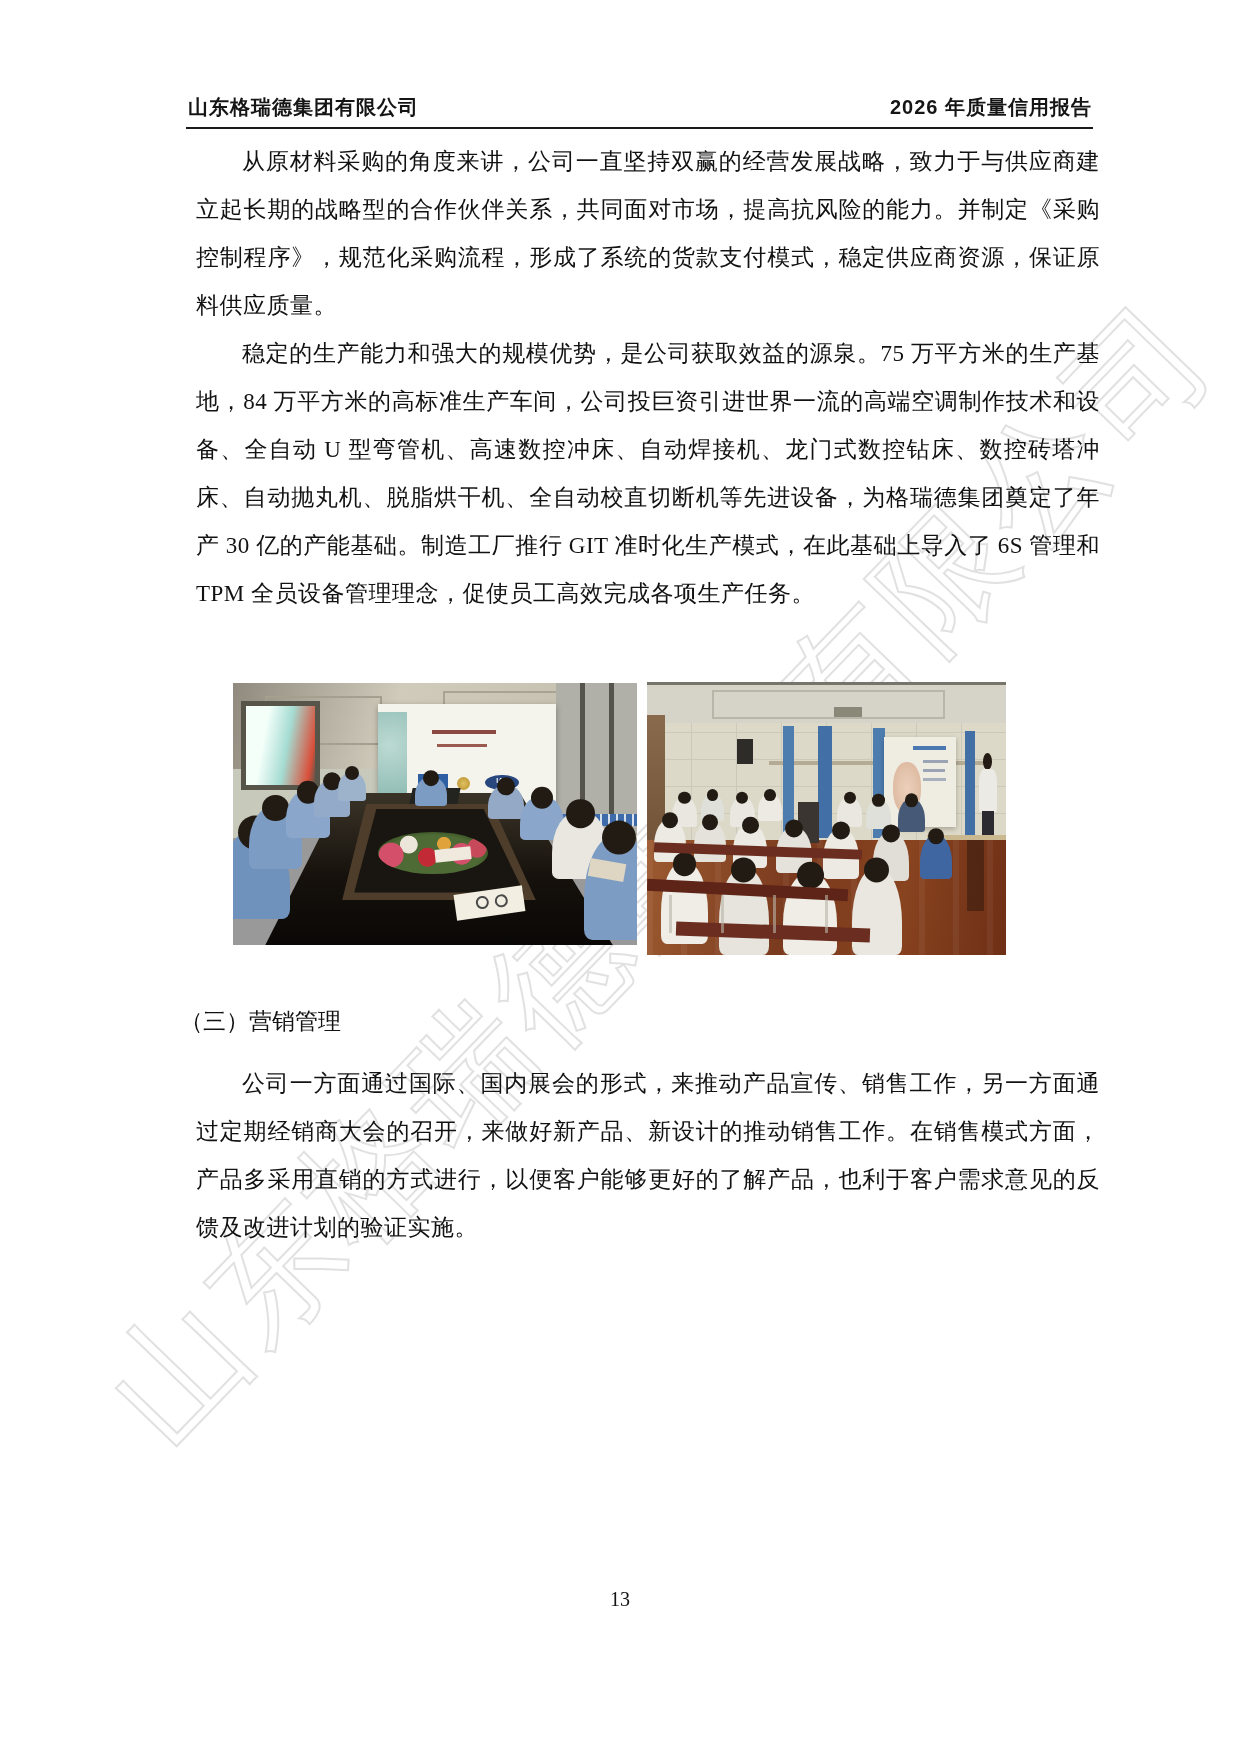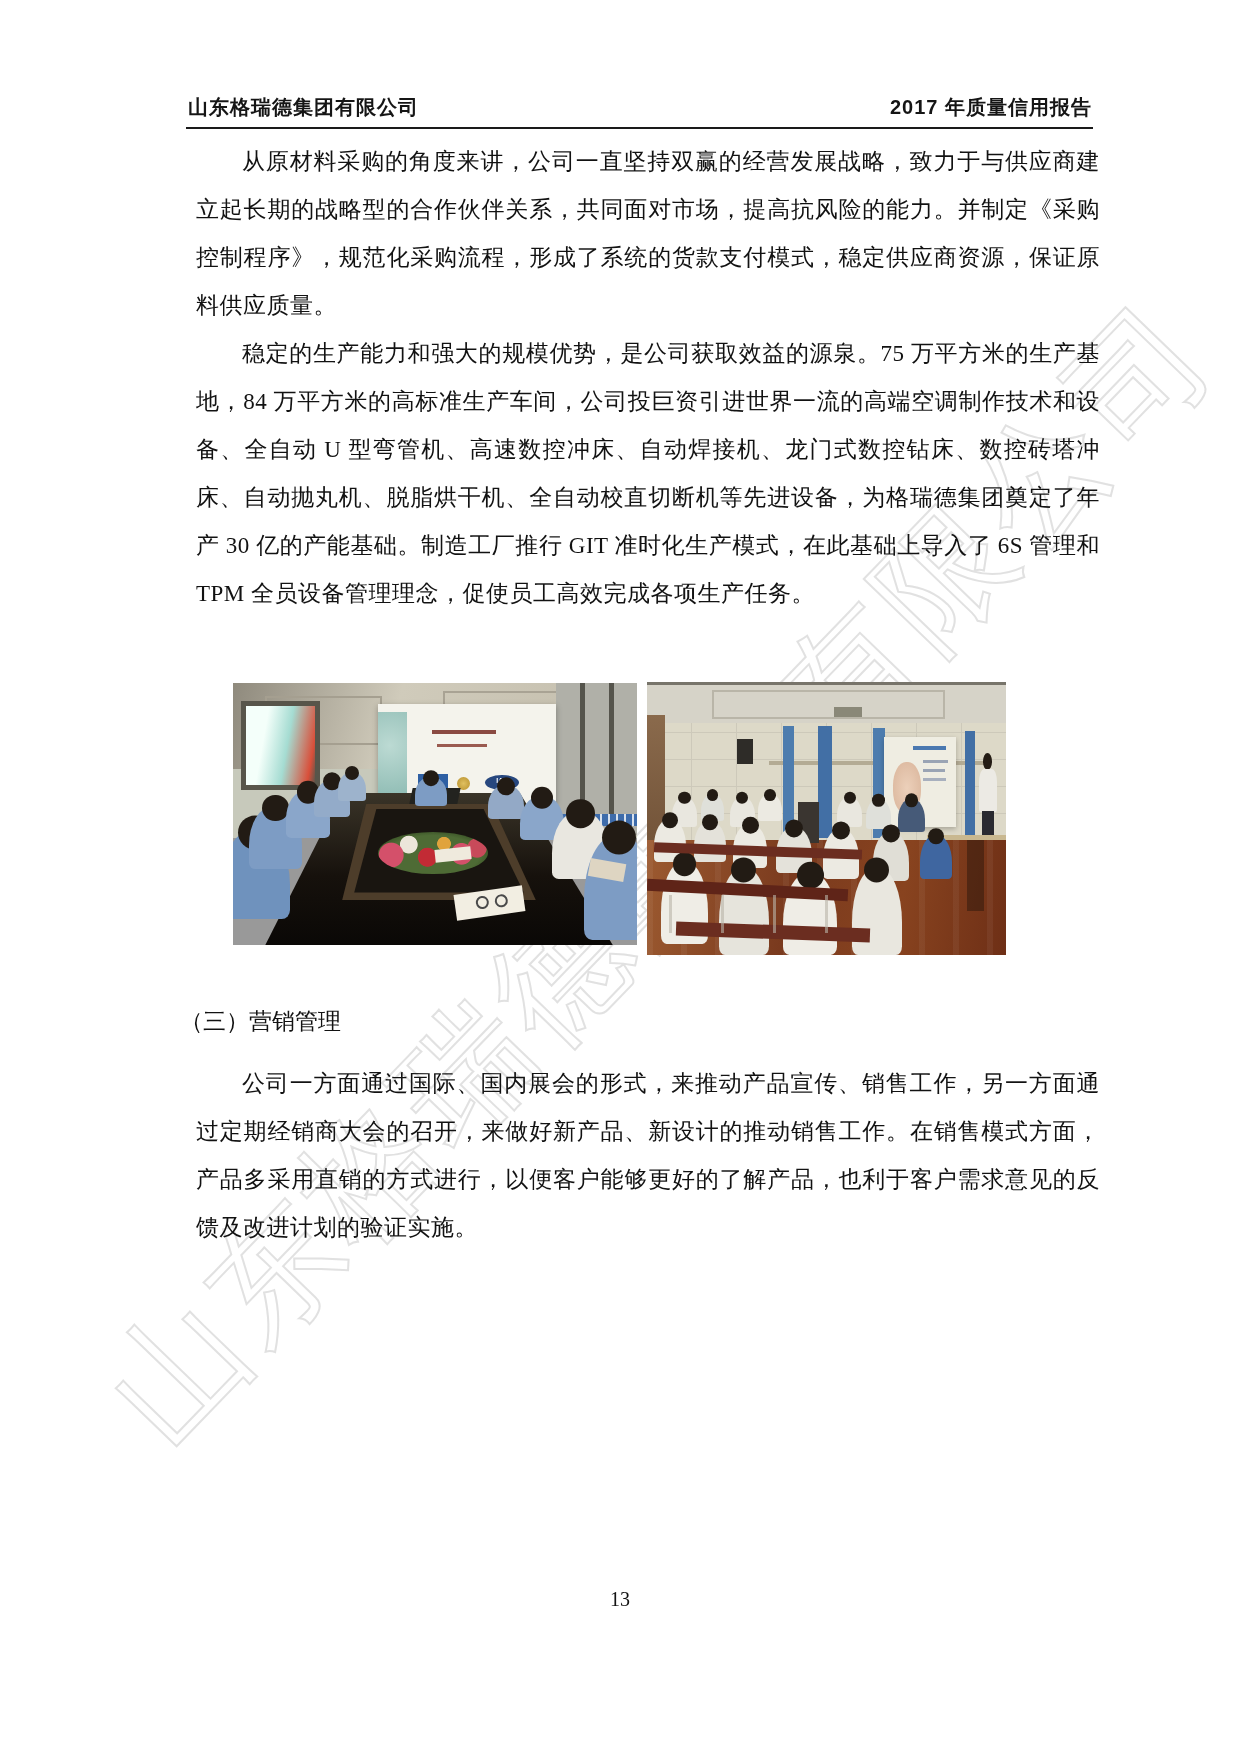--- a/index.html
+++ b/index.html
@@ -32,21 +32,21 @@
   .photo *{position:absolute;}
   .pr{border-radius:46% 46% 12% 12%/62% 62% 10% 10%;}
   .pr b{display:block;position:static;width:50%;aspect-ratio:1;border-radius:50%;background:#221b14;margin:0 auto;transform:translateY(-42%);}
 </style>
 </head>
 <body>
 
 <div class="page">
 
   <div class="hdr-company">山东格瑞德集团有限公司</div>
-  <div class="hdr-title">2017 年质量信用报告</div>
+  <div class="hdr-title">2026 年质量信用报告</div>
   <div class="hdr-rule"></div>
 
   <div class="watermark">山东格瑞德集团有限公司</div>
 
   <div class="textblock tb1">
     <p>从原材料采购的角度来讲，公司一直坚持双赢的经营发展战略，致力于与供应商建立起长期的战略型的合作伙伴关系，共同面对市场，提高抗风险的能力。并制定《采购控制程序》，规范化采购流程，形成了系统的货款支付模式，稳定供应商资源，保证原料供应质量。</p>
     <p>稳定的生产能力和强大的规模优势，是公司获取效益的源泉。75 万平方米的生产基地，84 万平方米的高标准生产车间，公司投巨资引进世界一流的高端空调制作技术和设备、全自动 U 型弯管机、高速数控冲床、自动焊接机、龙门式数控钻床、数控砖塔冲床、自动抛丸机、脱脂烘干机、全自动校直切断机等先进设备，为格瑞德集团奠定了年产 30 亿的产能基础。制造工厂推行 GIT 准时化生产模式，在此基础上导入了 6S 管理和 TPM 全员设备管理理念，促使员工高效完成各项生产任务。</p>
   </div>
 
   <div class="photo ph-l">

